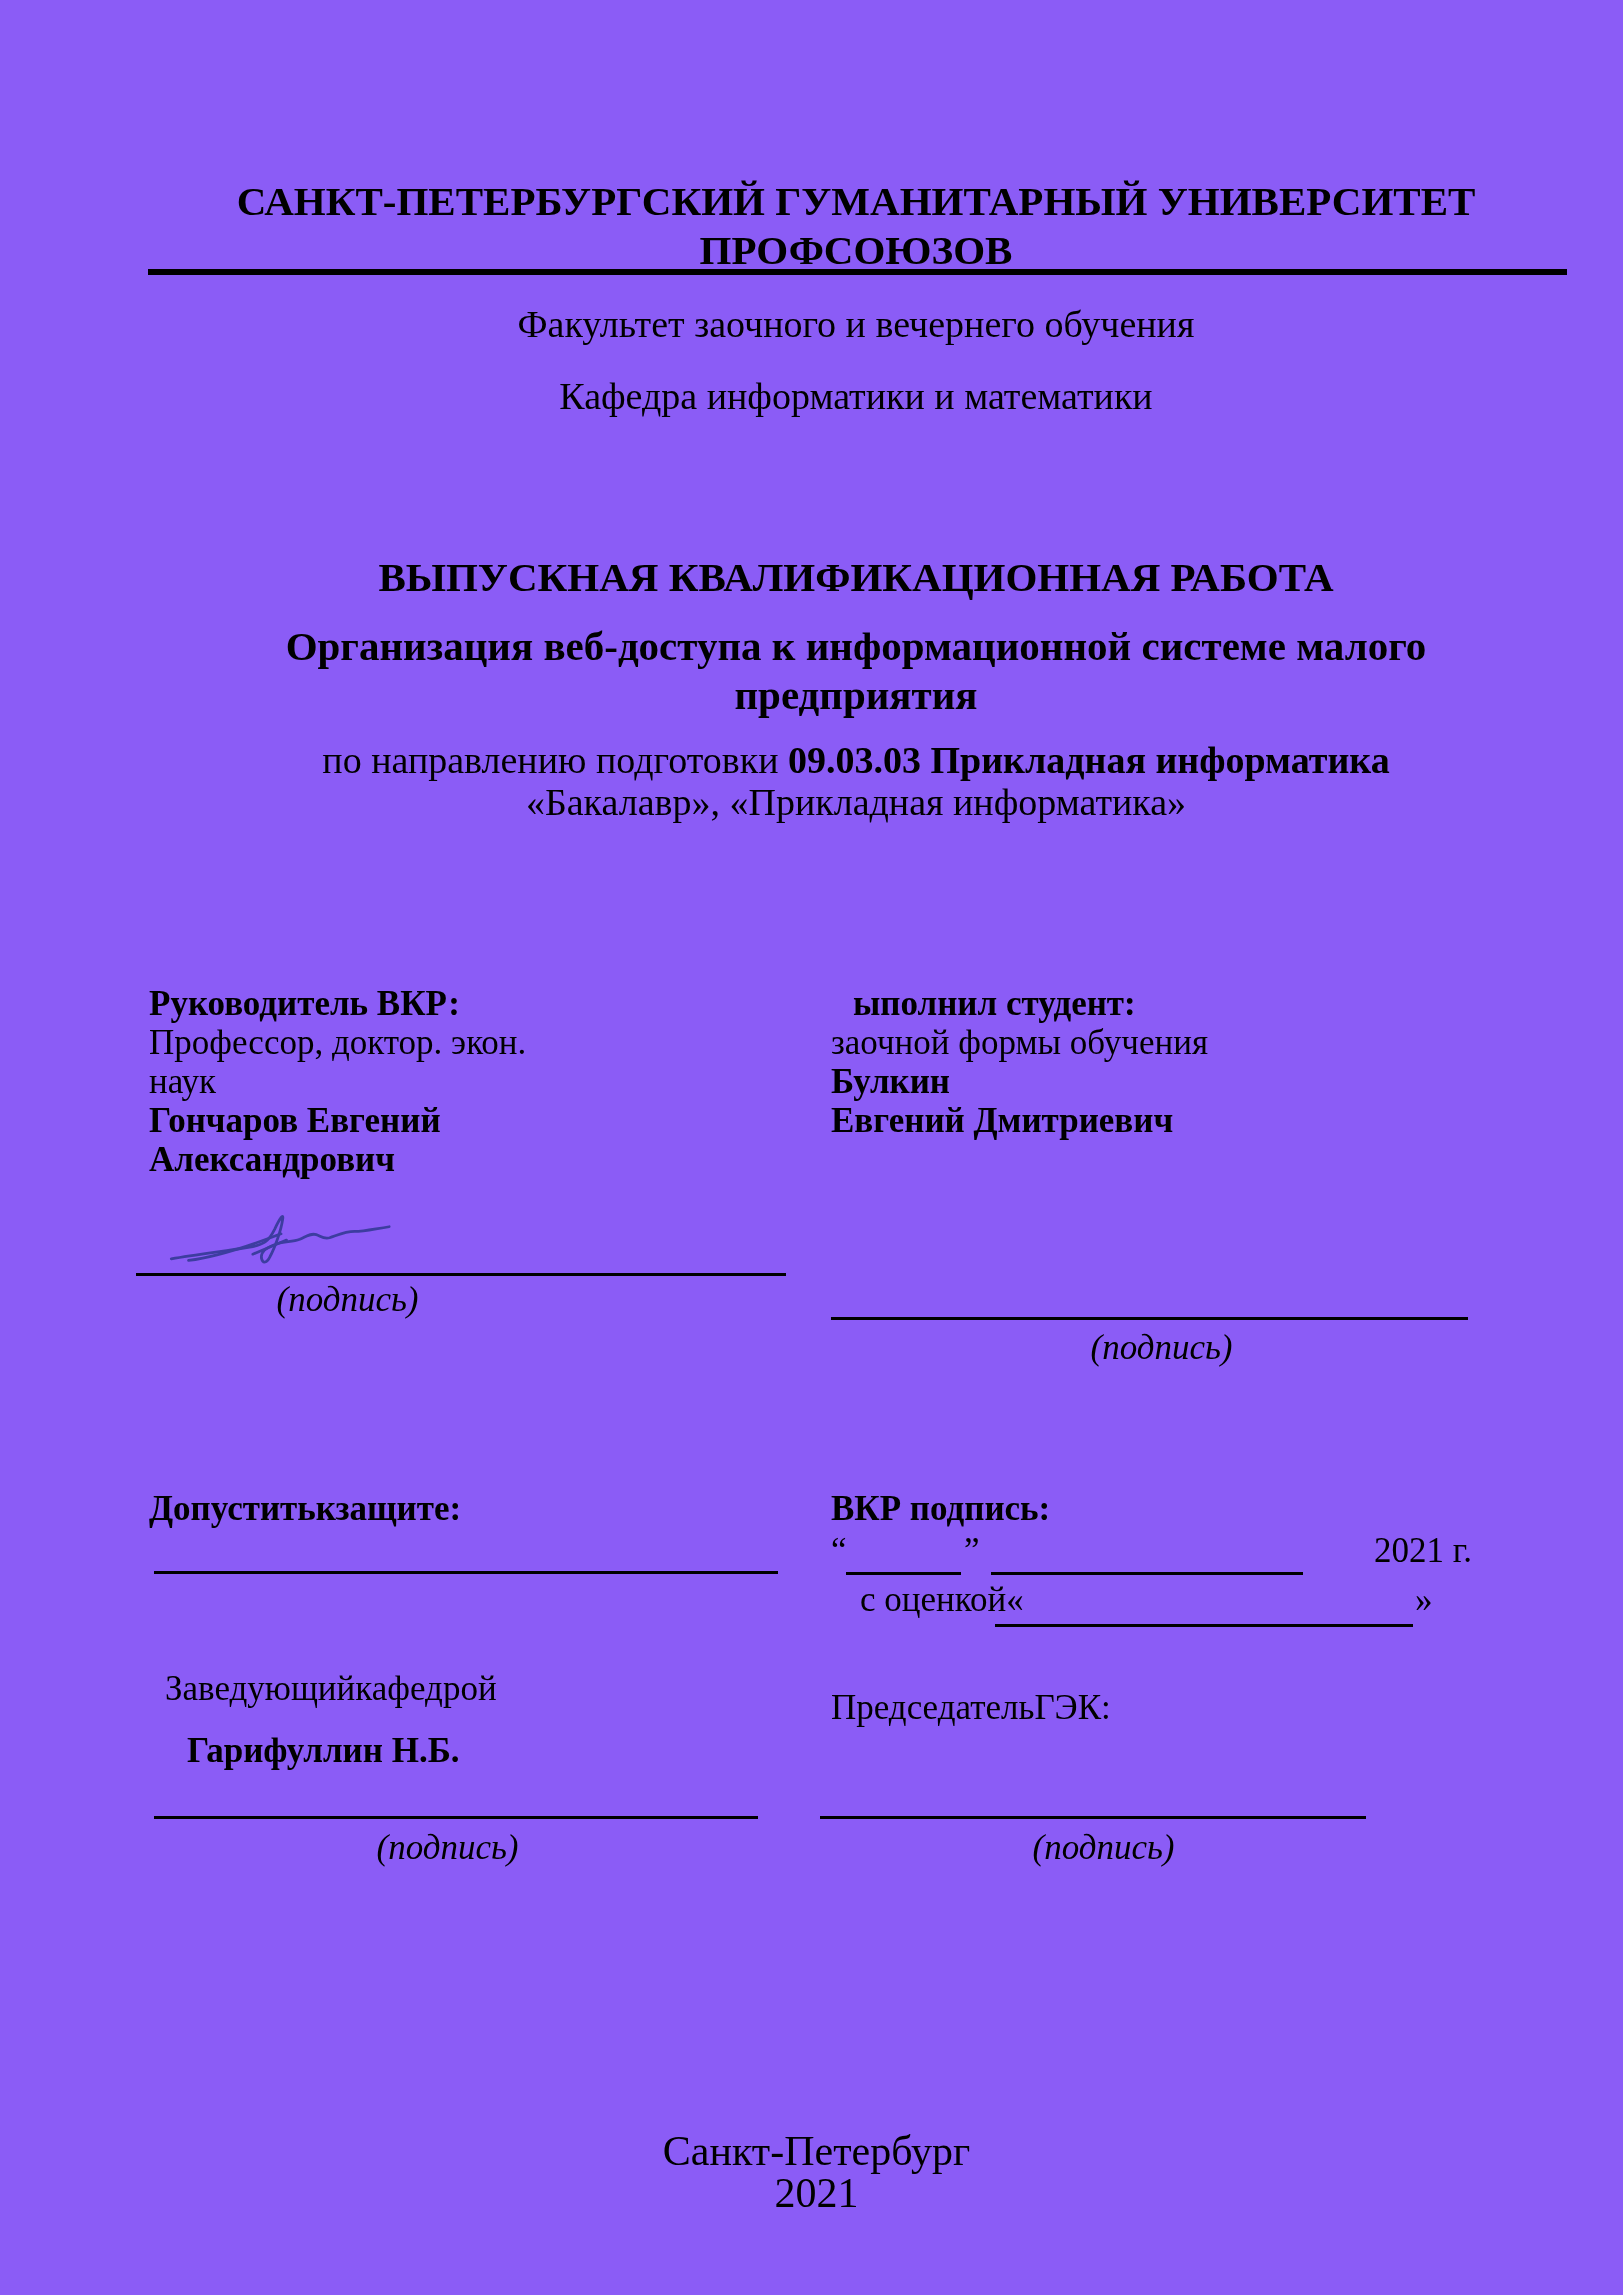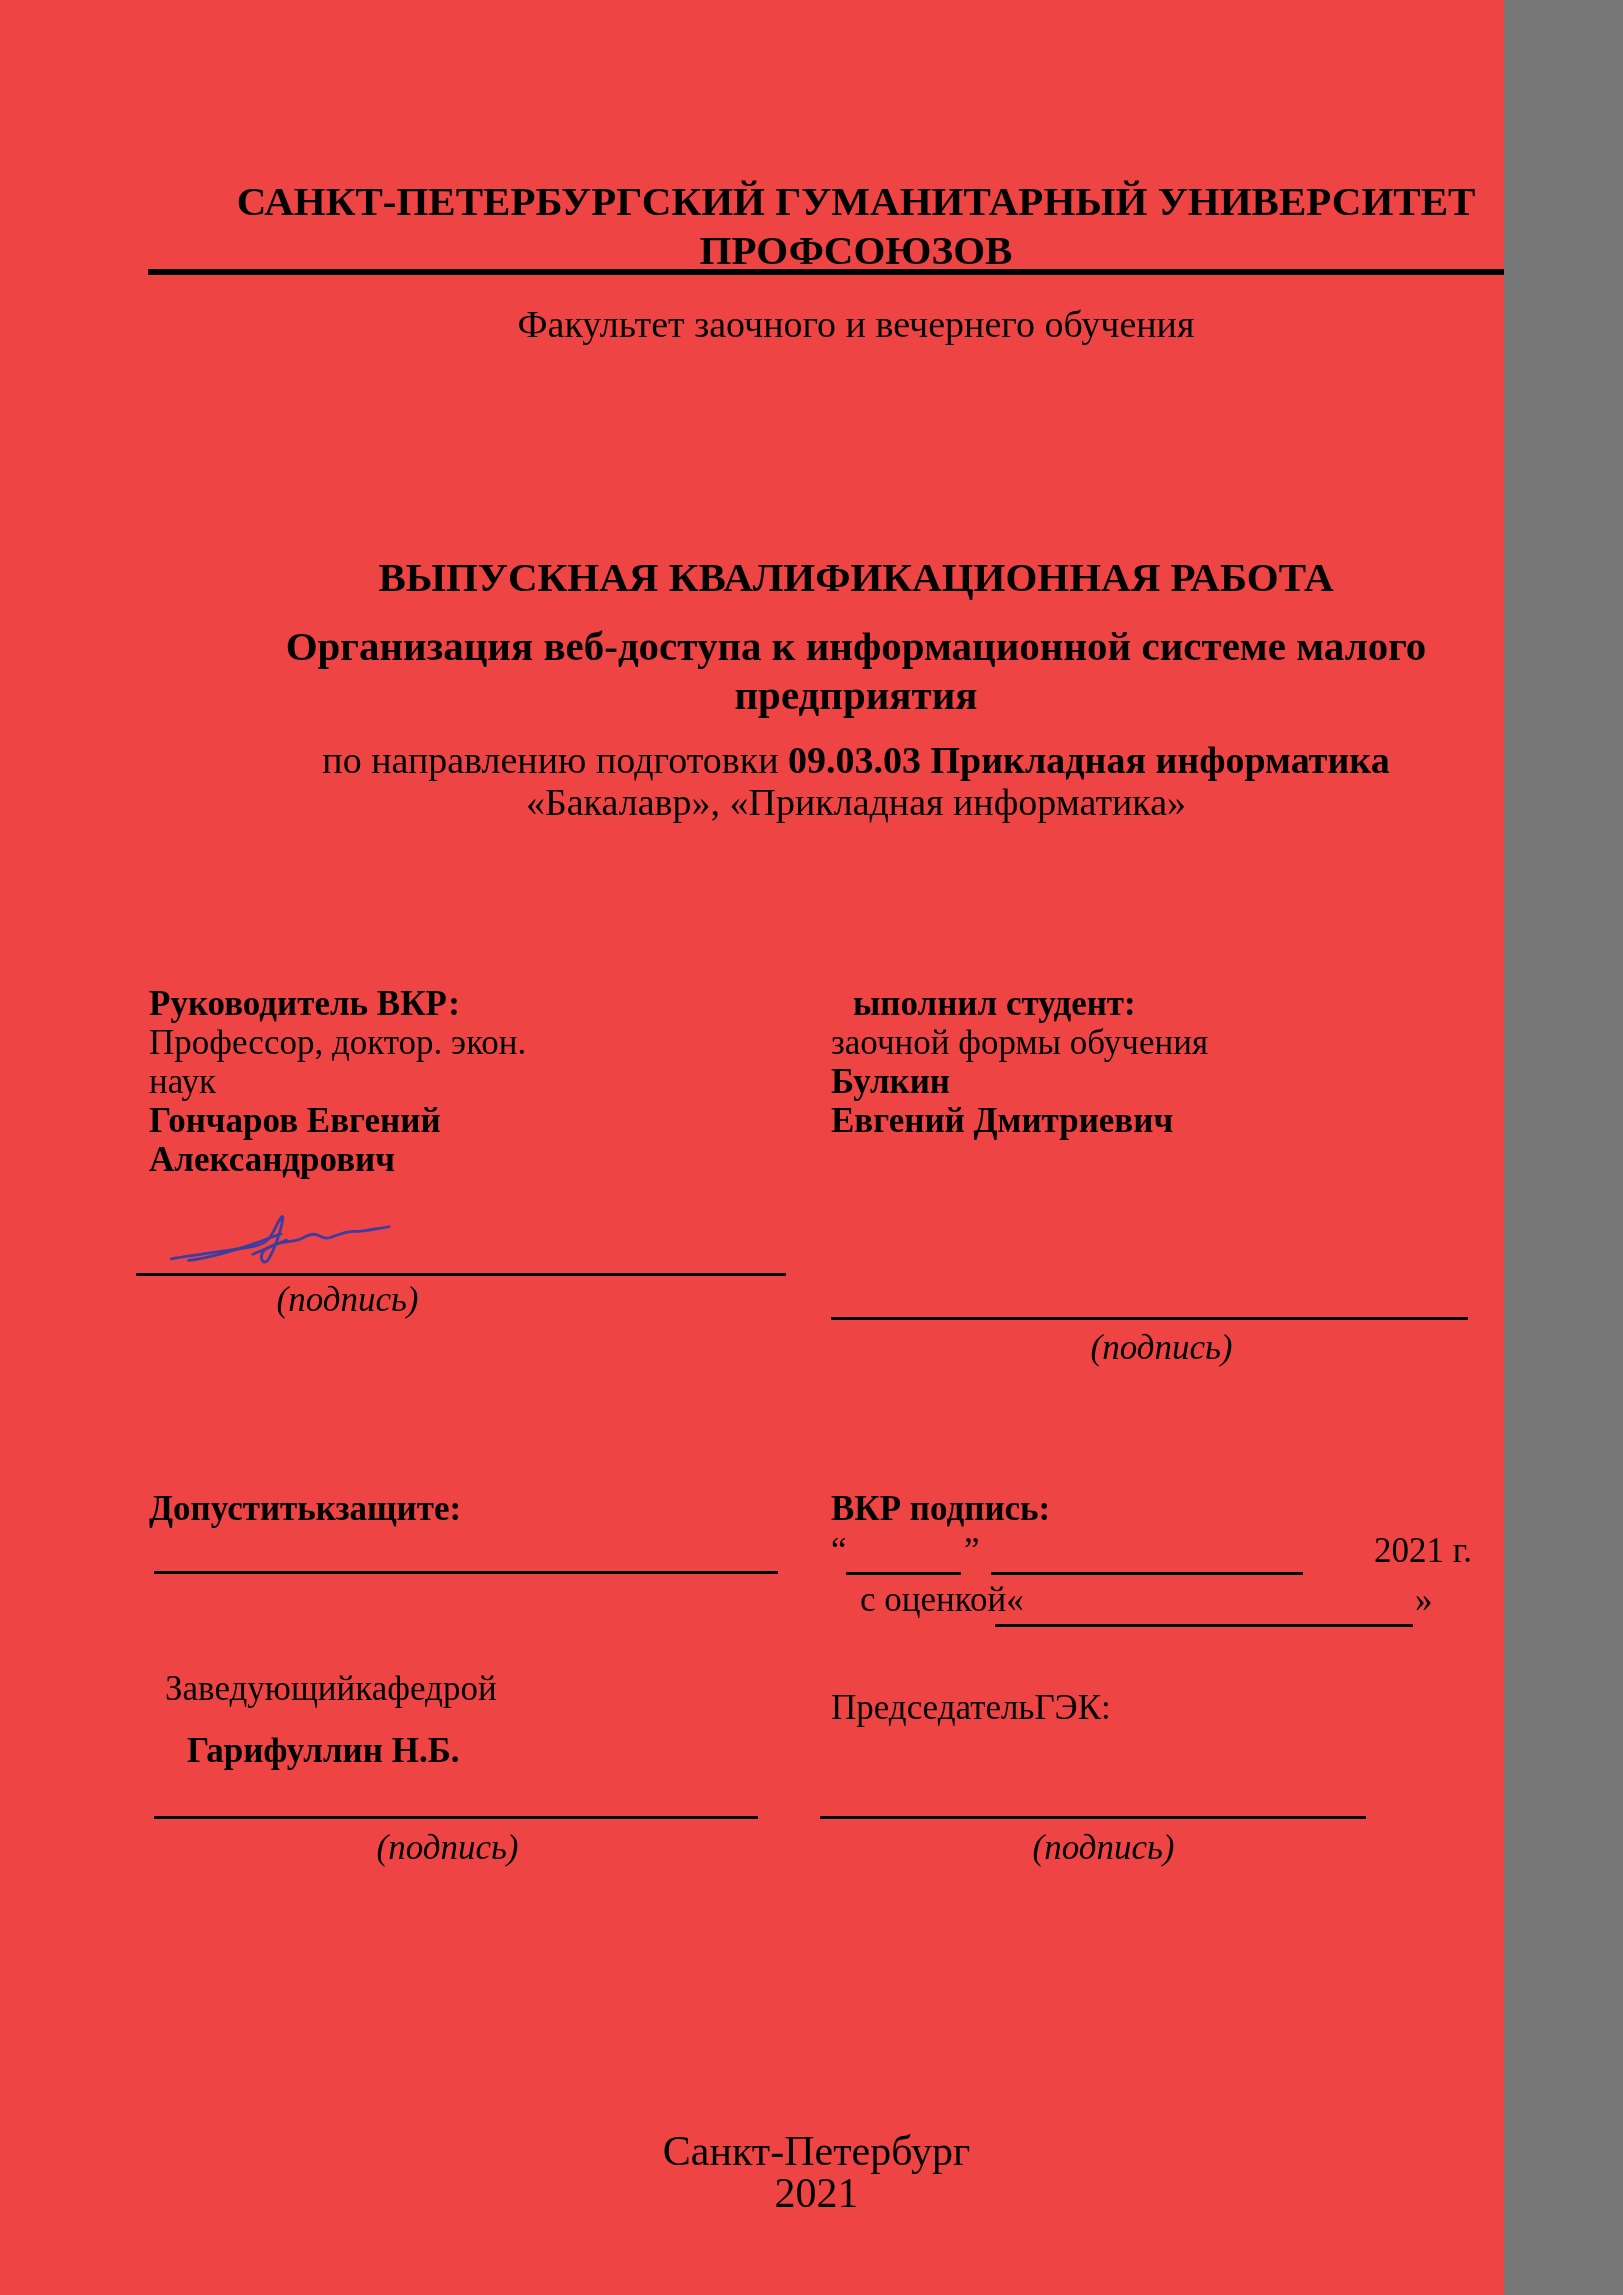--- a/index.html
+++ b/index.html
@@ -1,19 +1,19 @@
 <!DOCTYPE html>
 <html style="font-size:12.6px"><head>
 <meta charset="utf-8">
 <style>
   html,body{margin:0;padding:0;background:#777;}
   .page{
     position:relative;
-    width:1504px;height:2295px;
-    background:#ef4444;
+    width:1623px;height:2295px;
+    background:#8b5cf6;
     font-family:"Liberation Serif","DejaVu Serif",serif;
     color:#000;
     overflow:hidden;
   }
   .abs{position:absolute;}
   .c{text-align:center;}
   .b{font-weight:bold;}
   .nw{white-space:nowrap;}
   .pre{white-space:pre-line;}
   .fs52{font-size:41px;line-height:49px;}
@@ -32,20 +32,21 @@
 
   <div class="abs c fs52 b" style="top:177px;left:181px;width:1350px;">
     <div>САНКТ-ПЕТЕРБУРГСКИЙ ГУМАНИТАРНЫЙ УНИВЕРСИТЕТ</div>
     <div>ПРОФСОЮЗОВ</div>
   </div>
 
   <div class="divider" style="top:269px;left:148px;width:1419px;"></div>
 
   <div class="abs c fs48" style="top:302px;left:181px;width:1350px;">Факультет заочного и вечернего обучения</div>
 
+  <div class="abs c fs48" style="top:374px;left:181px;width:1350px;">Кафедра информатики и математики</div>
 
   <div class="abs c fs52 b" style="top:553px;left:181px;width:1350px;">ВЫПУСКНАЯ КВАЛИФИКАЦИОННАЯ РАБОТА</div>
 
   <div class="abs c fs52 b pre" style="top:622px;left:223px;width:1266px;line-height:49px;">Организация веб-доступа к информационной системе малого
 предприятия</div>
 
   <div class="abs c fs48 nw" style="top:738px;left:181px;width:1350px;">
     <span>по направлению подготовки </span><span class="b">09.03.03 Прикладная информатика</span>
   </div>
 

